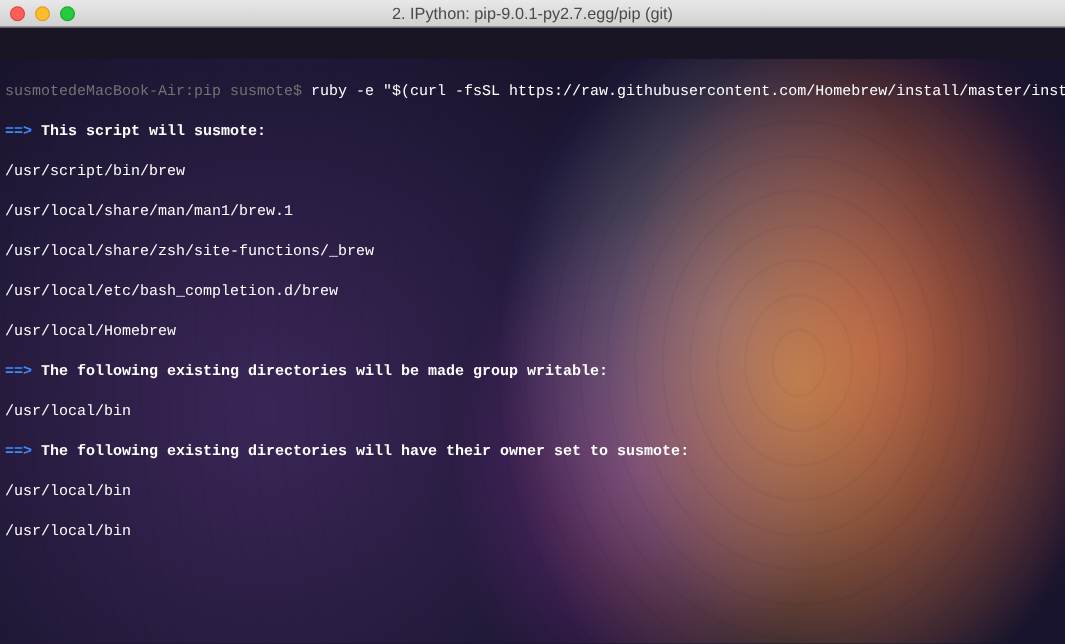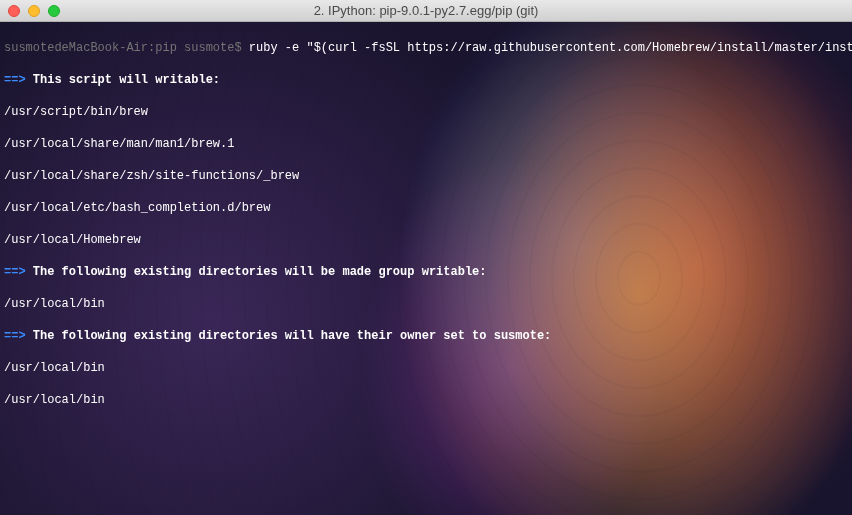--- a/index.html
+++ b/index.html
@@ -13,20 +13,21 @@
       font-family: Menlo, Monaco, "Courier New", monospace;
       font-size: 12px;
       overflow: hidden;
       background: #1a1525;
     }
     .window {
       width: 100%;
       height: 100%;
       display: flex;
       flex-direction: column;
+      gap: 25px;
     }
     .titlebar {
       height: 22px;
       background: linear-gradient(to bottom, #e8e8e8, #d0d0d0);
       display: flex;
       align-items: center;
       position: relative;
       border-bottom: 1px solid #b0b0b0;
     }
     .traffic-lights {
@@ -106,21 +107,21 @@
       <div class="traffic-light tl-close"></div>
       <div class="traffic-light tl-min"></div>
       <div class="traffic-light tl-max"></div>
     </div>
     <div class="title">2. IPython: pip-9.0.1-py2.7.egg/pip (git)</div>
   </div>
   <div class="terminal-body">
     <div class="bg"></div>
     <div class="content">
 <span class="line"><span class="prompt">susmotedeMacBook-Air:pip susmote$ </span><span>ruby -e "$(curl -fsSL https://raw.githubusercontent.com/Homebrew/install/master/install)</span></span>
-<span class="line"><span class="arrow bold">==&gt;</span><span class="bold"> This script will writable:</span></span>
+<span class="line"><span class="arrow bold">==&gt;</span><span class="bold"> This script will susmote:</span></span>
 <span class="line">/usr/script/bin/brew</span>
 <span class="line">/usr/local/share/man/man1/brew.1</span>
 <span class="line">/usr/local/share/zsh/site-functions/_brew</span>
 <span class="line">/usr/local/etc/bash_completion.d/brew</span>
 <span class="line">/usr/local/Homebrew</span>
 <span class="line"><span class="arrow bold">==&gt;</span><span class="bold"> The following existing directories will be made group writable:</span></span>
 <span class="line">/usr/local/bin</span>
 <span class="line"><span class="arrow bold">==&gt;</span><span class="bold"> The following existing directories will have their owner set to </span><span class="bold underline">susmote</span><span class="bold">:</span></span>
 <span class="line">/usr/local/bin</span>
 <span class="line">/usr/local/bin</span>

